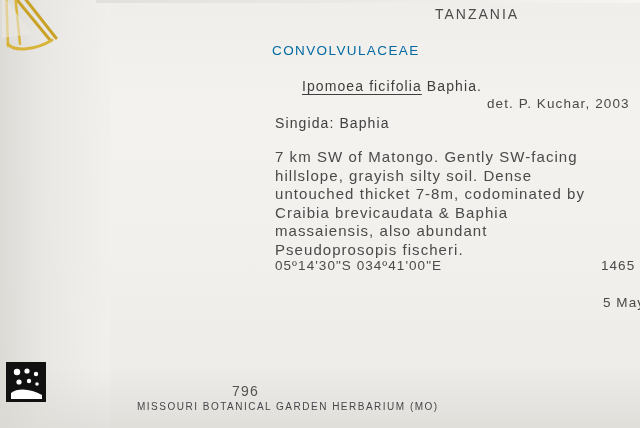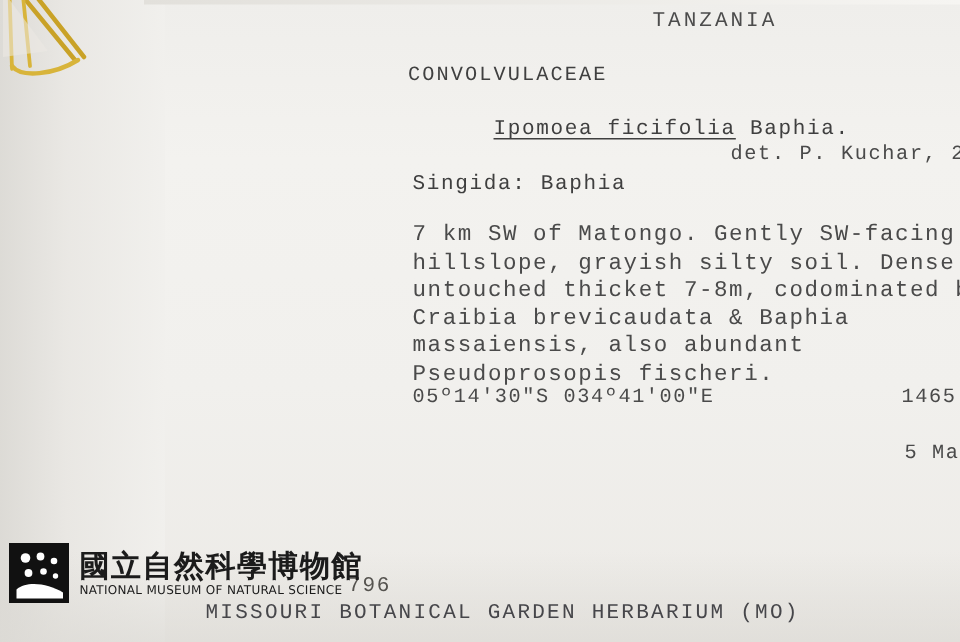--- a/index.html
+++ b/index.html
@@ -54,39 +54,39 @@
 
   
   .label-block {
     position: absolute;
     left: 135px;
     top: 0;
     width: 470px;
     color: #4a4a4a;
   }
   .line {
-    font-family: Liberation Mono, monospace;
+    font-family: Liberation Sans, sans-serif;
     white-space: pre;
     letter-spacing: .5px;
   }
   .country {
     position: absolute;
     left: 300px;
     top: 6px;
     font-size: 14px;
     letter-spacing: 2px;
     color: #4c4c4c;
   }
   .family {
     position: absolute;
     left: 137px;
     top: 43px;
     font-size: 13.5px;
     letter-spacing: 1.4px;
-    color: #404040;
+    color: #0369a1;
   }
   .species-row {
     position: absolute;
     left: 137px;
     top: 62px;
     font-size: 14px;
     letter-spacing: 1.1px;
     color: #3f3f3f;
   }
   .species-name {
@@ -147,21 +147,21 @@
     left: 232px;
     top: 383px;
     font-size: 14px;
     letter-spacing: 1.2px;
     color: #55534f;
   }
   .footer-inst {
     position: absolute;
     left: 137px;
     top: 401px;
-    font-size: 14px;
+    font-size: 10px;
     letter-spacing: 1.5px;
     color: #46464a;
   }
 
   
   .watermark {
     position: absolute;
     left: 6px;
     bottom: 26px;
     display: flex;
@@ -243,19 +243,15 @@
         <rect x="0" y="0" width="40" height="40" fill="#111111"></rect>
         <circle cx="11" cy="10" r="3.2" fill="#ffffff"></circle>
         <circle cx="21" cy="9" r="2.6" fill="#ffffff"></circle>
         <circle cx="30" cy="12" r="2.2" fill="#ffffff"></circle>
         <circle cx="13" cy="20" r="2.6" fill="#ffffff"></circle>
         <circle cx="23" cy="19" r="2.2" fill="#ffffff"></circle>
         <circle cx="31" cy="22" r="1.8" fill="#ffffff"></circle>
         <path d="M5 31 C12 25, 26 27, 36 33 L36 37 L5 37 Z" fill="#ffffff"></path>
       </svg>
     </div>
-    <div>
-      <div class="wm-text-cn">國立自然科學博物館</div>
-      <div class="wm-text-en">NATIONAL MUSEUM OF NATURAL SCIENCE</div>
-    </div>
   </div>
 
 </div>
 
 </body></html>

